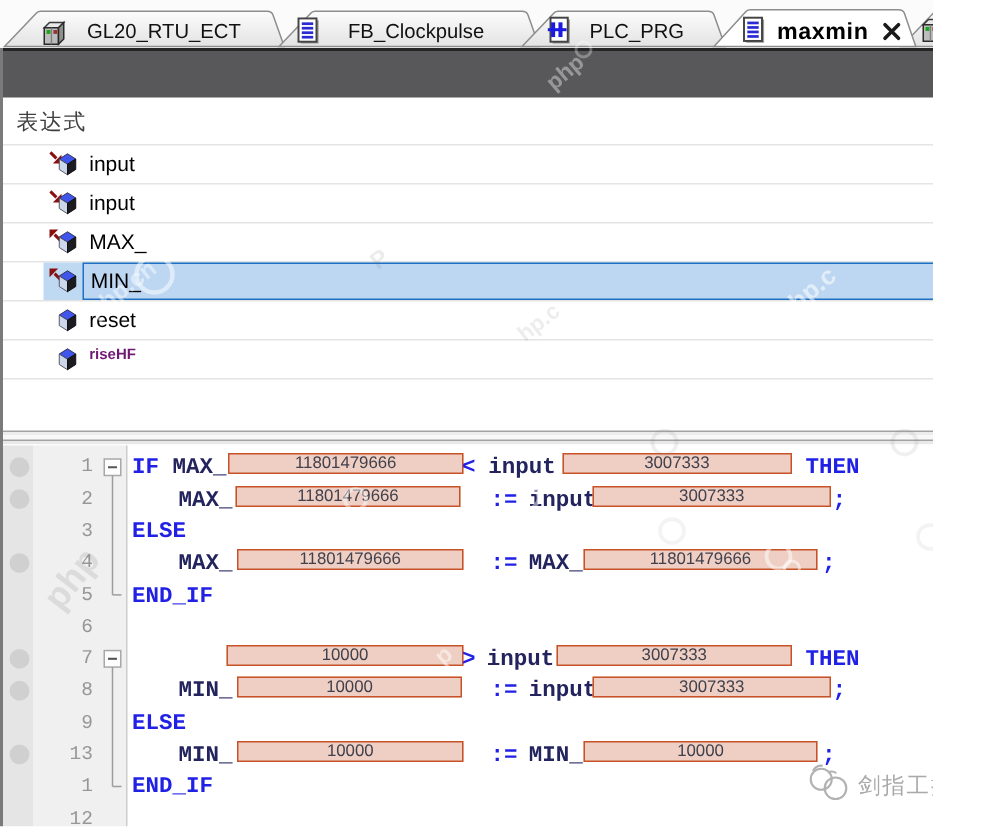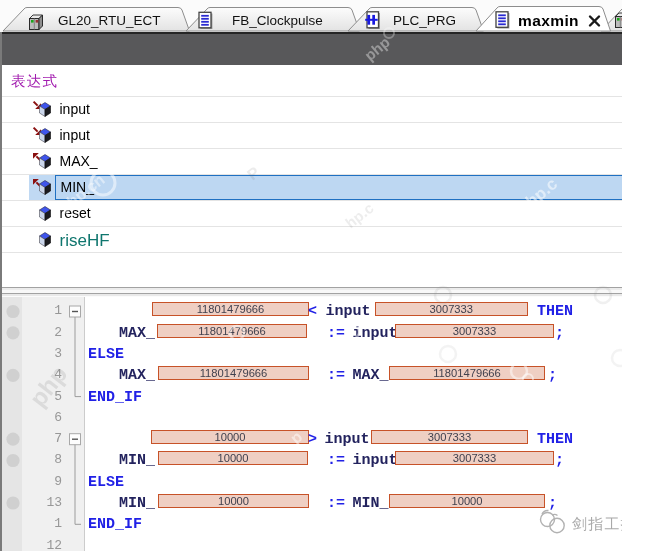--- a/index.html
+++ b/index.html
@@ -68,41 +68,41 @@
   <text x="643" y="25" font-size="13.5" fill="#111">De</text>
   <g stroke="#1a1a1a" stroke-width="2.4" stroke-linecap="round">
     <line x1="590" y1="16.5" x2="599" y2="25.5"></line>
     <line x1="599" y1="16.5" x2="590" y2="25.5"></line>
   </g>
 </svg>
 
 <div class="abs" style="left:0;top:31.5px;width:657px;height:33px;background:#58585a;border-top:2px solid #252525;box-sizing:border-box;"></div>
 <div class="wm" style="left:356px;top:40px;width:42px;text-align:center;font-size:15px;color:rgba(255,255,255,0.38);transform:rotate(-40deg);">php</div>
 
-<div class="abs" style="left:11px;top:71.5px;font-size:14.5px;letter-spacing:1.2px;color:#a21caf;">表达式</div>
+<div class="abs" style="left:11px;top:71.5px;font-size:14.5px;letter-spacing:1.2px;color:#404040;">表达式</div>
 <div class="abs" style="left:628.5px;top:71.5px;font-size:14.5px;letter-spacing:1.2px;color:#000;white-space:nowrap;">类型</div>
 <div class="abs" style="left:624px;top:64px;width:1px;height:221px;background:#e3e3e3;"></div>
 
 <div class="abs" style="left:1px;top:95.5px;width:656px;height:1px;background:#e4e4e4;"></div>
 <div class="abs" style="left:1px;top:121.5px;width:656px;height:1px;background:#e4e4e4;"></div>
 <div class="abs" style="left:1px;top:147.5px;width:656px;height:1px;background:#e4e4e4;"></div>
 <div class="abs" style="left:1px;top:173.5px;width:656px;height:1px;background:#e4e4e4;"></div>
 <div class="abs" style="left:1px;top:199.5px;width:656px;height:1px;background:#e4e4e4;"></div>
 <div class="abs" style="left:1px;top:225.5px;width:656px;height:1px;background:#e4e4e4;"></div>
 <div class="abs" style="left:1px;top:251.5px;width:656px;height:1px;background:#e4e4e4;"></div>
 
 <div class="abs" style="left:29px;top:174.5px;width:628px;height:25px;background:#c0d9f3;"></div>
 <div class="abs" style="left:54.5px;top:174.5px;width:571px;height:25px;background:#bdd7f2;border:1.7px solid #1f70c2;box-sizing:border-box;"></div>
 
 <div class="abs" style="left:59.5px;top:101px;font-size:14px;color:#000;">input</div>
 <div class="abs" style="left:59.5px;top:127px;font-size:14px;color:#000;">input</div>
 <div class="abs" style="left:59.5px;top:153px;font-size:14px;color:#000;">MAX_</div>
 <div class="abs" style="left:60.5px;top:179px;font-size:14px;color:#000;">MIN_</div>
 <div class="abs" style="left:59.5px;top:205px;font-size:14px;color:#000;">reset</div>
-<div class="abs" style="left:59.5px;top:231px;font-size:17px;color:#0f766e;">riseHF</div>
+<div class="abs" style="left:59.5px;top:231px;font-size:10px;color:#701a75;font-weight:bold;">riseHF</div>
 
 <svg class="abs" style="left:30px;top:96px" width="26" height="160" viewBox="0 0 26 160">
   <defs>
     <g id="cube">
       <polygon points="5.5,0 11,3.5 5.5,7 0,3.5" fill="#3f55ec" stroke="#2a2a44" stroke-width="0.6"></polygon>
       <polygon points="0,3.5 5.5,7 5.5,14 0,10.5" fill="#ccd7ec" stroke="#4a4a54" stroke-width="0.6"></polygon>
       <polygon points="11,3.5 5.5,7 5.5,14 11,10.5" fill="#1b1b20" stroke="#0a0a0a" stroke-width="0.6"></polygon>
     </g>
     <g id="arrin">
       <path d="M0.6,0.6 L4.6,4.6" stroke="#8a1010" stroke-width="2"></path>
@@ -171,20 +171,21 @@
 <div class="lnum" style="top:385.5px;">5</div>
 <div class="lnum" style="top:406.8px;">6</div>
 <div class="lnum" style="top:428.1px;">7</div>
 <div class="lnum" style="top:449.4px;">8</div>
 <div class="lnum" style="top:470.6px;">9</div>
 <div class="lnum" style="top:491.9px;">13</div>
 <div class="lnum" style="top:513.2px;">1</div>
 <div class="lnum" style="top:534.5px;">12</div>
 
 <div class="codeline" style="top:300.4px;">
+  <span class="kw" style="left:88px;">IF <span style="color:#23235e">MAX_</span></span>
   <span class="mbox" style="left:152px;width:155px;">11801479666</span>
   <span class="kw" style="left:308px;">&lt;</span>
   <span class="id" style="left:325.5px;">input</span>
   <span class="mbox" style="left:375px;width:150.5px;">3007333</span>
   <span class="kw" style="left:537px;">THEN</span>
 </div>
 <div class="codeline" style="top:321.7px;">
   <span class="id" style="left:119px;">MAX_</span>
   <span class="mbox" style="left:157px;width:148px;">11801479666</span>
   <span class="kw" style="left:327px;">:=</span>

